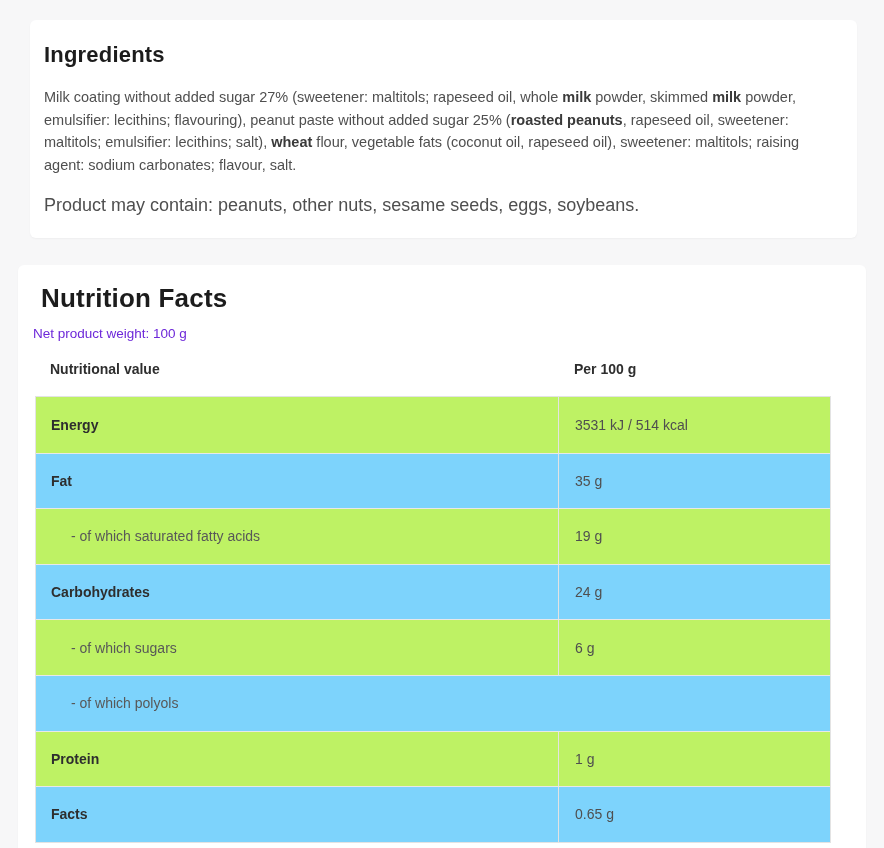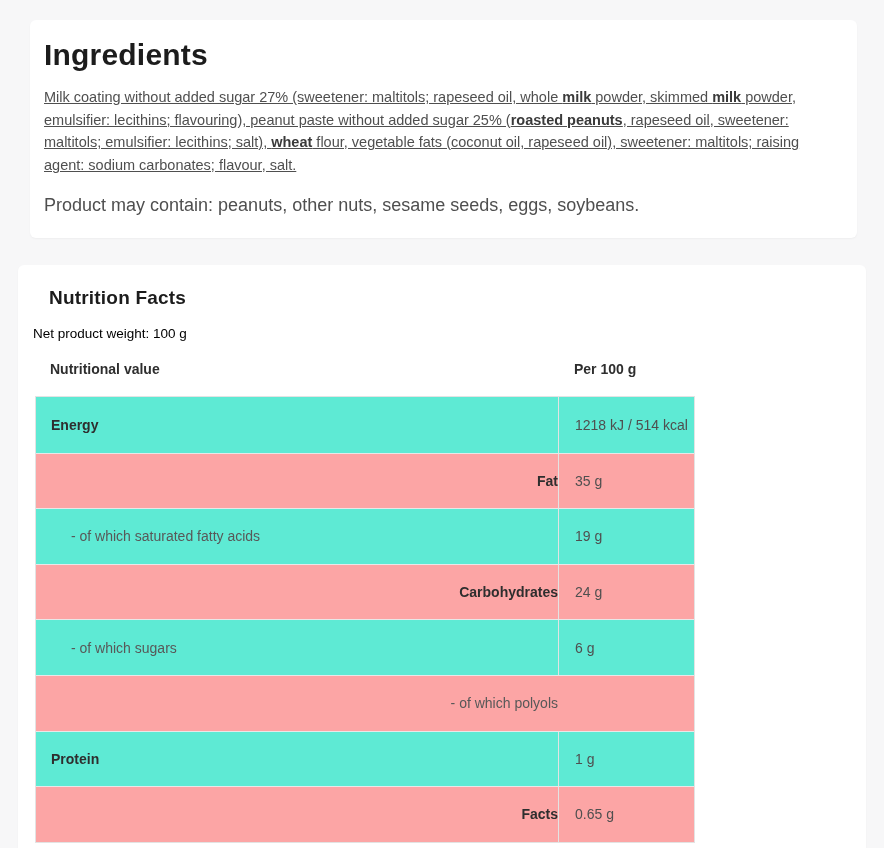--- a/index.html
+++ b/index.html
@@ -20,71 +20,70 @@
     margin: 20px 27px 0 30px;
     padding: 12px 16px 22px 14px;
     min-height: 190px;
   }
   .card-nutrition {
     margin: 27px 18px 22px 18px;
     padding: 10px 18px 16px 15px;
     min-height: 588px;
   }
   h2.section-title {
-    font-size: 30px;
+    font-size: 22px;
     line-height: 30px;
     font-weight: 700;
     color: #1c1c1c;
     letter-spacing: 0.2px;
   }
   .card-ingredients h2.section-title { margin: 8px 0 16px 0; }
-  .card-nutrition h2.section-title { font-size: 19px; margin: 8px 0 0 16px; }
+  .card-nutrition h2.section-title { font-size: 26px; margin: 8px 0 0 8px; }
   .ingredients-text {
     font-size: 14.5px;
     line-height: 22.5px;
     color: #4f4f4f;
     max-width: 812px;
-    text-decoration: underline;
   }
   .ingredients-text .b { font-weight: 700; color: #3a3a3a; }
   .allergen-note {
     margin-top: 18px;
     font-size: 18px;
     line-height: 22px;
     color: #4f4f4f;
   }
   .net-weight {
     margin-top: 13px;
     font-size: 13.5px;
-    color: #000000;
+    color: #6d28d9;
   }
-  .ntable-wrap { margin-left: 2px; margin-top: 20px; width: 660px; }
+  .ntable-wrap { margin-left: 2px; margin-top: 20px; width: 796px; }
   .thead-row {
     display: flex;
     align-items: flex-start;
     padding-bottom: 19px;
   }
   .thead-cell {
     font-size: 14px;
     font-weight: 700;
     color: #2e2e2e;
   }
   .thead-cell.label-col { width: 523px; padding-left: 15px; }
   .thead-cell.value-col { flex: 1; padding-left: 16px; }
   .ntable {
     border: 1px solid #e3e3e3;
   }
   .trow {
     display: flex;
     height: 55.6px;
     align-items: center;
-    background: #5eead4;
+    background: #bef264;
   }
   .trow + .trow { border-top: 1px solid #e8e8e8; }
-  .trow.stripe { background: #fca5a5; text-align: right; }
+  .trow.stripe { background: #7dd3fc; }
   .tcell { font-size: 14px; }
   .tcell.label {
     width: 522px;
     padding-left: 15px;
     font-weight: 600;
     color: #2e2e2e;
   }
   .trow.sub .tcell.label {
     padding-left: 35px;
     font-weight: 400;
@@ -114,21 +113,21 @@
   <p class="net-weight">Net product weight: 100 g</p>
 
   <div class="ntable-wrap">
     <div class="thead-row">
       <div class="thead-cell label-col">Nutritional value</div>
       <div class="thead-cell value-col">Per 100 g</div>
     </div>
     <div class="ntable">
         <div class="trow">
           <div class="tcell label">Energy</div>
-          <div class="tcell value">1218 kJ / 514 kcal</div>
+          <div class="tcell value">3531 kJ / 514 kcal</div>
         </div>
         <div class="trow stripe">
           <div class="tcell label">Fat</div>
           <div class="tcell value">35 g</div>
         </div>
         <div class="trow sub">
           <div class="tcell label">- of which saturated fatty acids</div>
           <div class="tcell value">19 g</div>
         </div>
         <div class="trow stripe">

